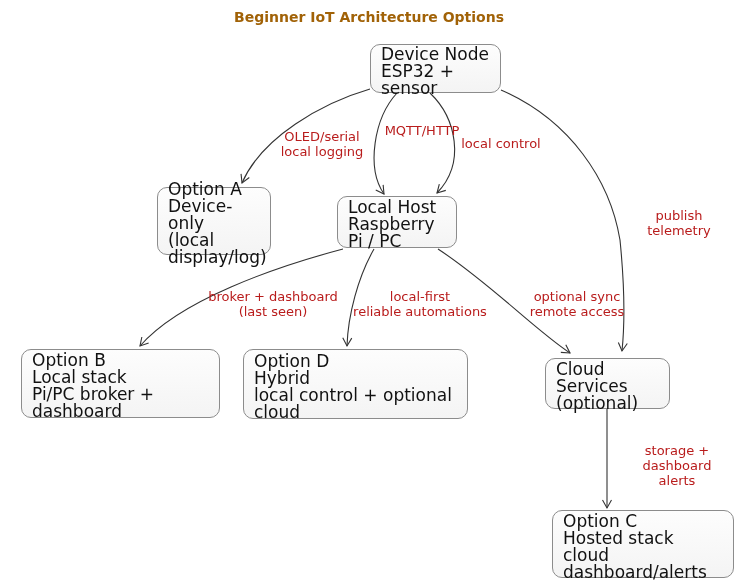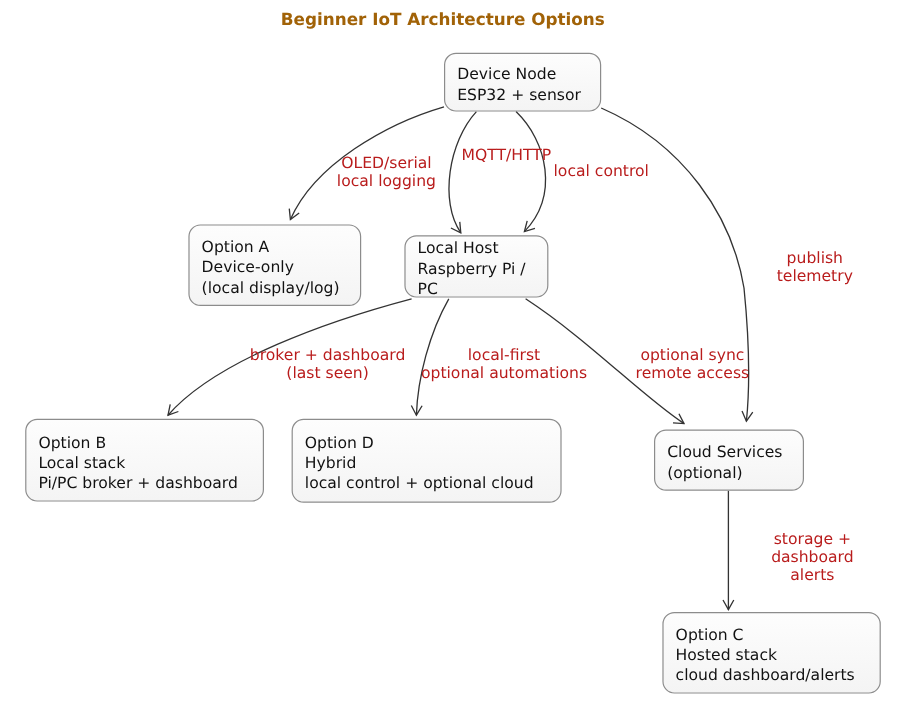--- a/index.html
+++ b/index.html
@@ -31,27 +31,27 @@
   }
 
   .node {
     position: absolute;
     box-sizing: border-box;
     background: linear-gradient(#fdfdfd, #f4f4f4);
     border: 1px solid #8c8c8c;
     border-radius: 10px;
     display: flex; align-items: center;
     padding: 7px 8px 2px 10px;
-    font-size: 13px; line-height: 17px;
+    font-size: 17px; line-height: 17px;
     color: #111111;
   }
   .node span { white-space: pre-line; }
 
   #n-device     { left: 370px; top: 44px;  width: 131px; height: 49px; }
-  #n-option-a   { left: 157px; top: 187px; width: 144px; height: 68px; }
+  #n-option-a   { left: 157px; top: 187px; width: 114px; height: 68px; }
   #n-local-host { left: 337px; top: 196px; width: 120px; height: 52px; }
   #n-option-b   { left: 8px;   top: 349px; width: 199px; height: 69px; margin-left: 13px; }
   #n-option-d   { left: 243px; top: 349px; width: 225px; height: 70px; }
   #n-cloud      { left: 545px; top: 358px; width: 125px; height: 51px; }
   #n-option-c   { left: 516px; top: 510px; width: 182px; height: 68px; margin-left: 36px; }
 
   .elabel {
     position: absolute;
     transform: translate(-50%, -50%);
     font-size: 13px; line-height: 15px;
@@ -125,19 +125,19 @@
   </div>
 
   <div class="elabel" id="l-oled">OLED/serial
 local logging</div>
   <div class="elabel" id="l-mqtt">MQTT/HTTP</div>
   <div class="elabel" id="l-control">local control</div>
   <div class="elabel" id="l-publish">publish telemetry</div>
   <div class="elabel" id="l-broker">broker + dashboard
 (last seen)</div>
   <div class="elabel" id="l-localfirst">local-first
-optional automations</div>
+reliable automations</div>
   <div class="elabel" id="l-sync">optional sync
 remote access</div>
   <div class="elabel" id="l-storage">storage + dashboard
 alerts</div>
 
 </div>
 
 </body></html>

